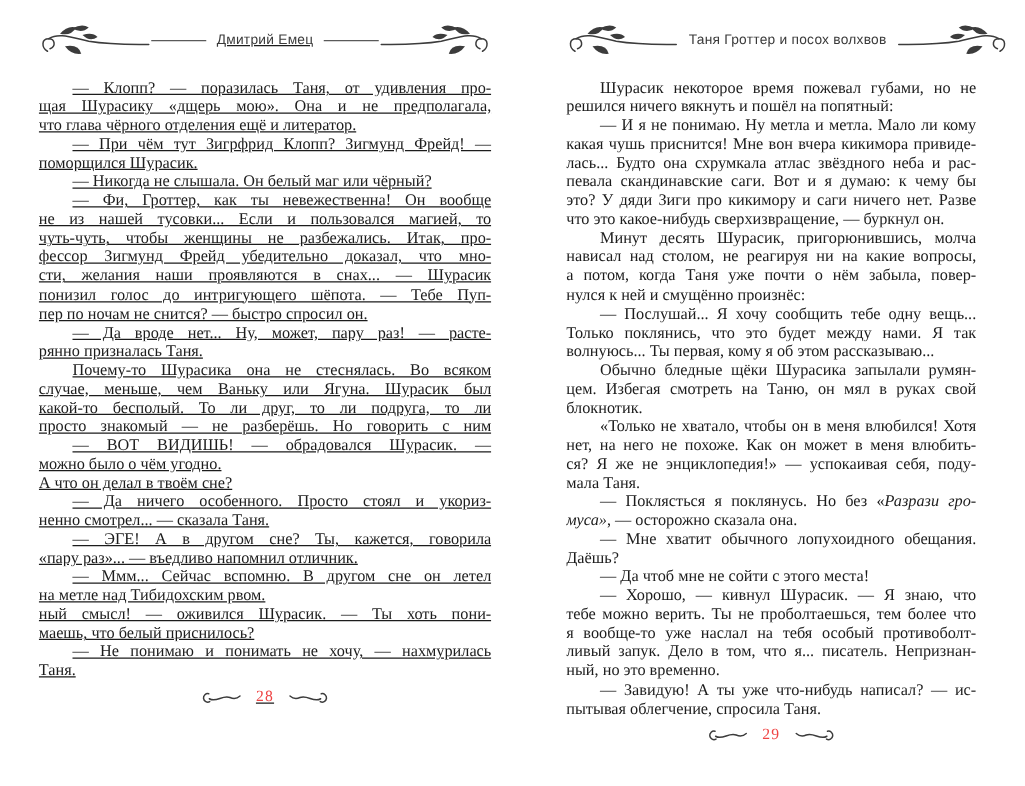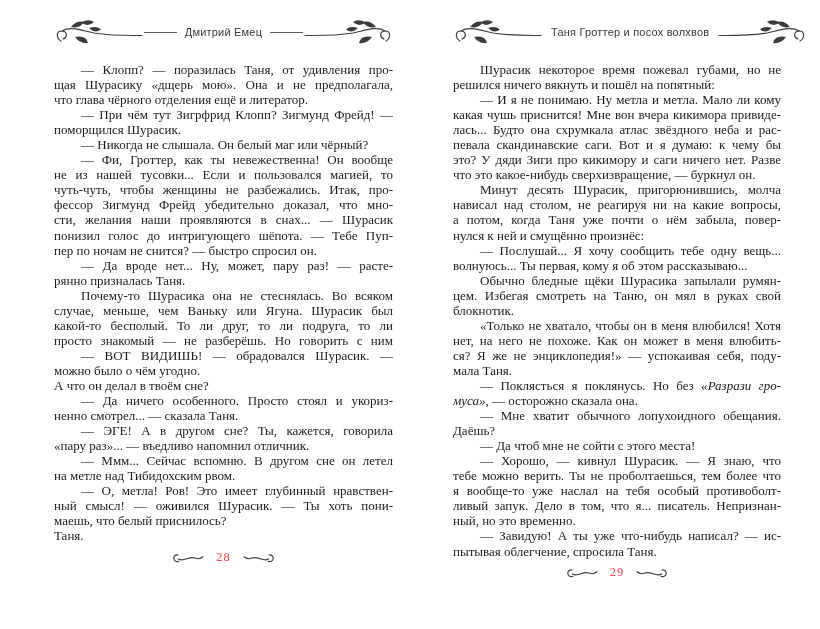--- a/index.html
+++ b/index.html
@@ -5,21 +5,21 @@
   html, body { margin: 0; padding: 0; }
   body {
     width: 820px; height: 629px;
     background: #ffffff;
     font-family: "Liberation Serif", serif;
     color: #1c1c1c;
     overflow: hidden;
   }
   .book { display: flex; width: 820px; height: 629px; background: #fff; }
   .page { position: relative; width: 410px; height: 629px; box-sizing: border-box; padding-top: 15px; }
-  .page.left  { padding-left: 54px; padding-right: 17px; }
+  .page.left  { padding-left: 31px; padding-right: 17px; text-decoration: underline; }
   .page.right { padding-left: 43px; padding-right: 39px; }
 
   .page-header { display: flex; align-items: center; height: 34px; margin-bottom: 13px; }
   .flourish { flex: 0 0 auto; display: block; }
   .flourish.mirrored { transform: scaleX(-1); }
   .rule { flex: 1 1 auto; height: 1px; background: #5a5a5a; }
   .header-title {
     flex: 0 0 auto;
     font-family: "Liberation Sans", sans-serif;
     font-size: 11px;
@@ -105,23 +105,23 @@
         <div class="line">просто знакомый — не разберёшь. Но говорить с ним</div>
         <div class="line indent">— ВОТ ВИДИШЬ! — обрадовался Шурасик. —</div>
         <div class="line final">можно было о чём угодно.</div>
         <div class="line final">А что он делал в твоём сне?</div>
         <div class="line indent">— Да ничего особенного. Просто стоял и укориз-</div>
         <div class="line final">ненно смотрел... — сказала Таня.</div>
         <div class="line indent">— ЭГЕ! А в другом сне? Ты, кажется, говорила</div>
         <div class="line final">«пару раз»... — въедливо напомнил отличник.</div>
         <div class="line indent">— Ммм... Сейчас вспомню. В другом сне он летел</div>
         <div class="line final">на метле над Тибидохским рвом.</div>
-        <div class="line indent">— О, метла! Ров! Это имеет глубинный нравствен-</div>
         <div class="line">ный смысл! — оживился Шурасик. — Ты хоть пони-</div>
         <div class="line final">маешь, что белый приснилось?</div>
+        <div class="line indent">— Не понимаю и понимать не хочу, — нахмурилась</div>
         <div class="line final">Таня.</div>
       </div>
     <footer class="page-footer">
       <svg class="swirl" width="37" height="14" viewBox="0 0 37 14">
           <use href="#swirlpath"></use>
         </svg>
       <span class="page-number">28</span>
       <svg class="swirl mirrored" width="37" height="14" viewBox="0 0 37 14">
           <use href="#swirlpath"></use>
         </svg>
@@ -147,20 +147,21 @@
         <div class="line">какая чушь приснится! Мне вон вчера кикимора привиде-</div>
         <div class="line">лась... Будто она схрумкала атлас звёздного неба и рас-</div>
         <div class="line">певала скандинавские саги. Вот и я думаю: к чему бы</div>
         <div class="line">это? У дяди Зиги про кикимору и саги ничего нет. Разве</div>
         <div class="line final">что это какое-нибудь сверхизвращение, — буркнул он.</div>
         <div class="line indent">Минут десять Шурасик, пригорюнившись, молча</div>
         <div class="line">нависал над столом, не реагируя ни на какие вопросы,</div>
         <div class="line">а потом, когда Таня уже почти о нём забыла, повер-</div>
         <div class="line final">нулся к ней и смущённо произнёс:</div>
         <div class="line indent">— Послушай... Я хочу сообщить тебе одну вещь...</div>
+        <div class="line">Только поклянись, что это будет между нами. Я так</div>
         <div class="line final">волнуюсь... Ты первая, кому я об этом рассказываю...</div>
         <div class="line indent">Обычно бледные щёки Шурасика запылали румян-</div>
         <div class="line">цем. Избегая смотреть на Таню, он мял в руках свой</div>
         <div class="line final">блокнотик.</div>
         <div class="line indent">«Только не хватало, чтобы он в меня влюбился! Хотя</div>
         <div class="line">нет, на него не похоже. Как он может в меня влюбить-</div>
         <div class="line">ся? Я же не энциклопедия!» — успокаивая себя, поду-</div>
         <div class="line final">мала Таня.</div>
         <div class="line indent"><span>— Поклясться я поклянусь. Но без «</span><span class="em">Разрази гро-</span></div>
         <div class="line final"><span class="em">муса»</span><span>, — осторожно сказала она.</span></div>

